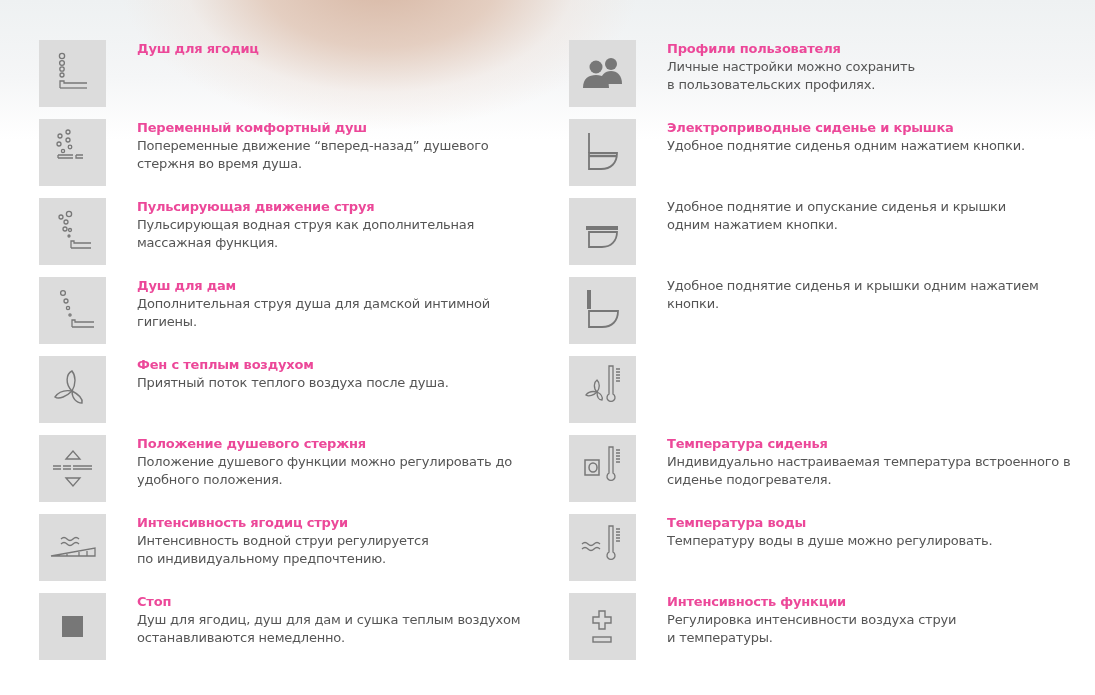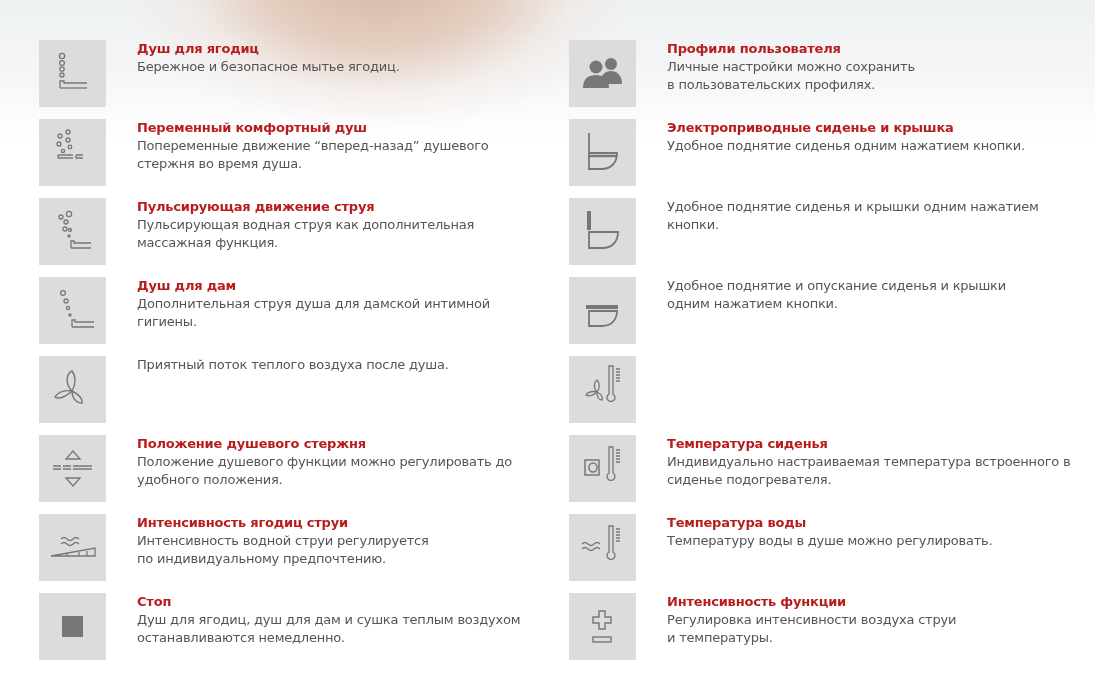--- a/index.html
+++ b/index.html
@@ -18,21 +18,21 @@
   .col { position: absolute; top: 40px; }
   .col.left { left: 39px; width: 520px; }
   .col.right { left: 569px; width: 520px; }
   .item { position: relative; height: 79px; }
   .icon-box {
     position: absolute; left: 0; top: 0; width: 67px; height: 67px;
     background: #dcdcdc; display: flex; align-items: center; justify-content: center;
   }
   .icon-box svg { width: 67px; height: 67px; display: block; }
   .text { position: absolute; left: 98px; top: 0; width: 420px; }
-  .title { font-size: 13px; font-weight: bold; color: #b91c1c; line-height: 18px; letter-spacing: -0.2px; }
+  .title { font-size: 13px; font-weight: bold; color: #ec4899; line-height: 18px; letter-spacing: -0.2px; }
   .desc { font-size: 13px; color: #555; line-height: 18px; white-space: pre-line; letter-spacing: -0.2px; }
 </style>
 </head>
 <body>
 
 <div class="bg-photo"></div>
 
 <div class="col left">
   <div class="item">
     <div class="icon-box">
@@ -40,21 +40,20 @@
           <circle cx="23" cy="16" r="2.6"></circle>
           <circle cx="23" cy="23" r="2.4"></circle>
           <circle cx="23" cy="29" r="2.2"></circle>
           <circle cx="23" cy="35" r="2"></circle>
           <path d="M21 48 V41 H25 V43 H48"></path>
           <path d="M21 48 H48"></path>
         </svg>
     </div>
     <div class="text">
         <div class="title">Душ для ягодиц</div>
-        <div class="desc">Бережное и безопасное мытье ягодиц.</div>
       </div>
   </div>
   <div class="item">
     <div class="icon-box">
       <svg viewBox="0 0 67 67" fill="none" stroke="#777" stroke-width="1.3">
           <circle cx="29" cy="13" r="2"></circle>
           <circle cx="21" cy="17" r="2"></circle>
           <circle cx="29" cy="21" r="2"></circle>
           <circle cx="20" cy="25" r="2"></circle>
           <circle cx="31" cy="28" r="1.8"></circle>
@@ -104,20 +103,21 @@
   </div>
   <div class="item">
     <div class="icon-box">
       <svg viewBox="0 0 67 67" fill="none" stroke="#777" stroke-width="1.4">
           <path d="M33 35 C26 28 27 18 33 15 C37 20 37 28 33 35 Z"></path>
           <path d="M33 35 C28 40 20 44 16 41 C20 35 27 34 33 35 Z"></path>
           <path d="M33 35 C39 38 44 42 43 47 C37 47 33 42 33 35 Z"></path>
         </svg>
     </div>
     <div class="text">
+        <div class="title">Фен с теплым воздухом</div>
         <div class="desc">Приятный поток теплого воздуха после душа.</div>
       </div>
   </div>
   <div class="item">
     <div class="icon-box">
       <svg viewBox="0 0 67 67" fill="none" stroke="#777" stroke-width="1.3">
           <path d="M27 24 L34 16 L41 24 Z"></path>
           <path d="M27 43 L34 51 L41 43 Z"></path>
           <path d="M14 31 H22 M14 34 H22 M24 31 H32 M24 34 H32 M34 31 H53 M34 34 H53"></path>
         </svg>
@@ -180,41 +180,41 @@
         </svg>
     </div>
     <div class="text">
         <div class="title">Электроприводные сиденье и крышка</div>
         <div class="desc">Удобное поднятие сиденья одним нажатием кнопки.</div>
       </div>
   </div>
   <div class="item">
     <div class="icon-box">
       <svg viewBox="0 0 67 67" fill="none" stroke="#777" stroke-width="1.8">
+          <rect x="17" y="28" width="32" height="4" fill="#777" stroke="none"></rect>
+          <path d="M20 34 H48 C48 43 42 49 33 49 H20 Z"></path>
+        </svg>
+    </div>
+    <div class="text">
+        <div class="title"></div>
+        <div class="desc">Удобное поднятие и опускание сиденья и крышки
+одним нажатием кнопки.</div>
+      </div>
+  </div>
+  <div class="item">
+    <div class="icon-box">
+      <svg viewBox="0 0 67 67" fill="none" stroke="#777" stroke-width="1.8">
           <rect x="18" y="13" width="4" height="19" fill="#777" stroke="none"></rect>
           <path d="M20 34 H49 C49 44 43 50 33 50 H20 Z"></path>
         </svg>
     </div>
     <div class="text">
         <div class="title"></div>
         <div class="desc">Удобное поднятие сиденья и крышки одним нажатием
 кнопки.</div>
-      </div>
-  </div>
-  <div class="item">
-    <div class="icon-box">
-      <svg viewBox="0 0 67 67" fill="none" stroke="#777" stroke-width="1.8">
-          <rect x="17" y="28" width="32" height="4" fill="#777" stroke="none"></rect>
-          <path d="M20 34 H48 C48 43 42 49 33 49 H20 Z"></path>
-        </svg>
-    </div>
-    <div class="text">
-        <div class="title"></div>
-        <div class="desc">Удобное поднятие и опускание сиденья и крышки
-одним нажатием кнопки.</div>
       </div>
   </div>
   <div class="item">
     <div class="icon-box">
       <svg viewBox="0 0 67 67" fill="none" stroke="#777" stroke-width="1.3">
           <path d="M28 36 C24 32 25 26 28 24 C31 27 31 32 28 36 Z"></path>
           <path d="M28 36 C25 39 20 41 17 39 C20 35 24 35 28 36 Z"></path>
           <path d="M28 36 C32 38 34 41 33 44 C29 44 28 40 28 36 Z"></path>
           <path d="M40 10 V38 A4 4 0 1 0 44 38 V10 Z"></path>
           <path d="M47 13 H51 M47 16 H51 M47 19 H51 M47 22 H51 M47 25 H51" stroke-width="1.6"></path>

